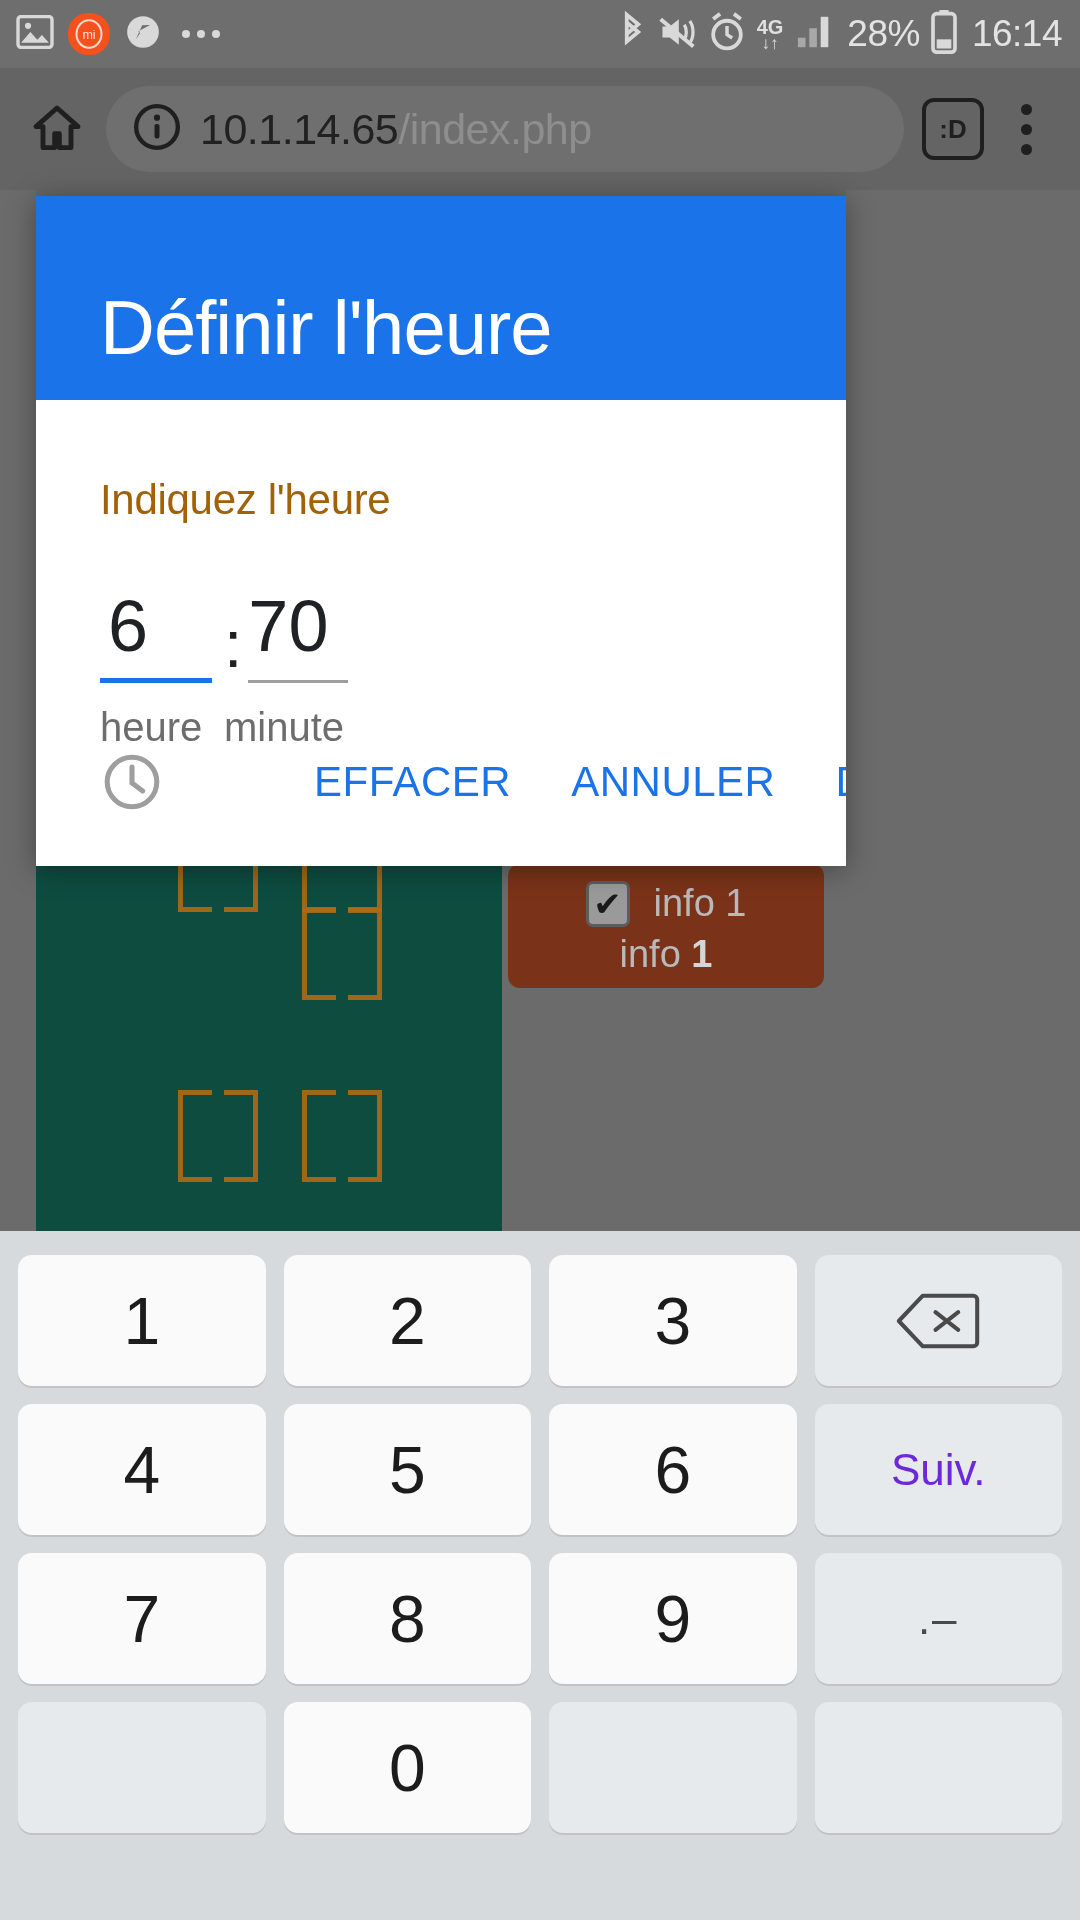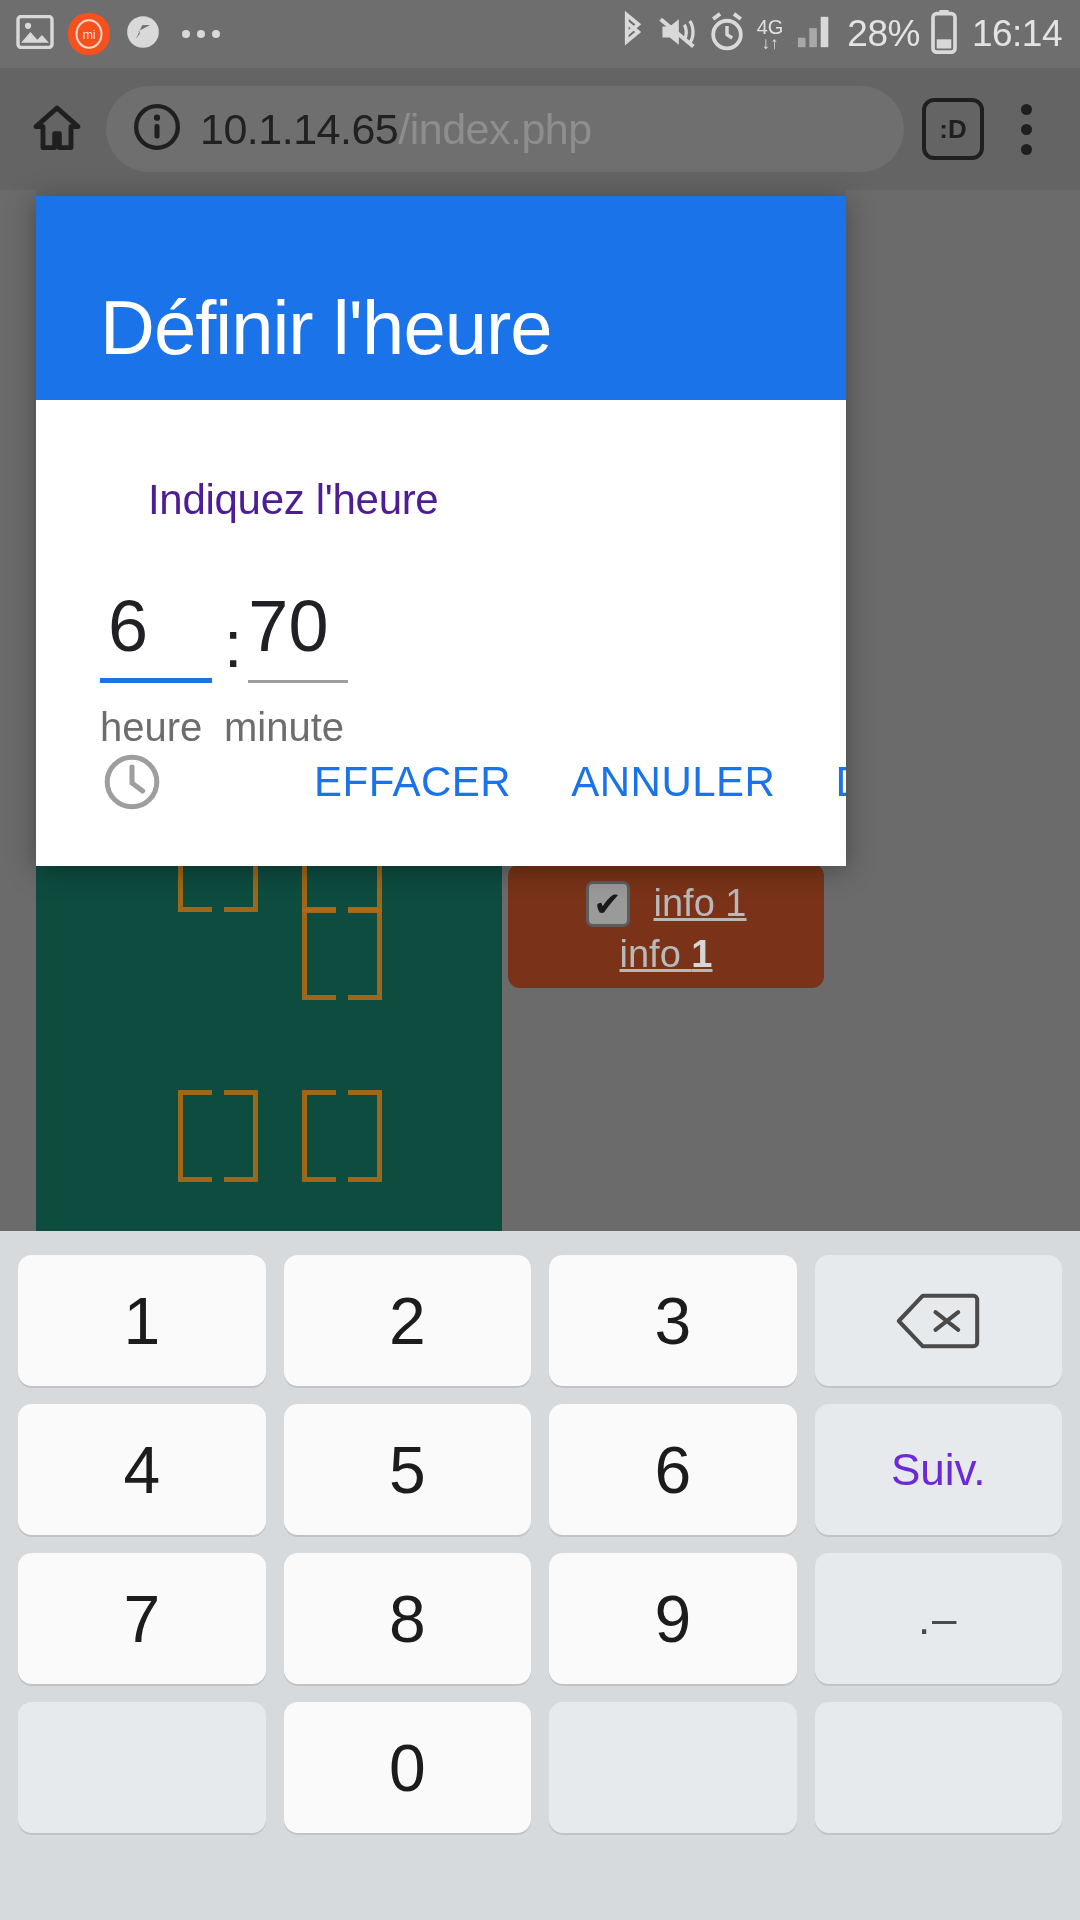--- a/index.html
+++ b/index.html
@@ -26,21 +26,21 @@
   .mi-badge {
     width:42px; height:42px; border-radius:20px;
     background:#f4511e; display:flex; align-items:center; justify-content:center;
   }
   .dots-3 { display:flex; gap:7px; align-items:center; margin-left:6px;}
   .dots-3 i { width:8px; height:8px; border-radius:50%; background:#d9d9d9; display:block;}
   .sb-text { font-size:37px; color:#e3e3e3; letter-spacing:-0.5px; }
   #battery-pct { font-size:37px; }
   #clock { font-size:37px; margin-left:4px; }
   .net-4g { display:flex; flex-direction:column; align-items:center; line-height:1; }
-  .net-4g .g { font-size:20px; font-weight:normal; color:#e0e0e0; }
+  .net-4g .g { font-size:20px; font-weight:bold; color:#e0e0e0; }
   .net-4g .ar { font-size:17px; color:#e0e0e0; margin-top:-2px;}
 
   
   #browser-bar {
     position:absolute; top:68px; left:0; width:1080px; height:122px;
     background:#646464;
     display:flex; align-items:center;
     padding:0 26px;
   }
   #home-button { width:62px; height:62px; flex:none; display:flex; align-items:center; justify-content:center;}
@@ -79,37 +79,37 @@
     display:flex; flex-direction:column; align-items:center; justify-content:center;
     gap:6px; padding-top:4px;
   }
   #bg-brown-row1 { display:flex; align-items:center; gap:24px; }
   #bg-checkbox {
     width:44px; height:46px; border-radius:7px; background:#9a9a9a;
     border:3px solid #5d5d5d;
     display:flex; align-items:center; justify-content:center;
     font-size:34px; color:#1a1a1a; line-height:1;
   }
-  .bg-info-text { font-size:38px; color:#b9b9b9;text-decoration:underline; }
+  .bg-info-text { font-size:38px; color:#b9b9b9; }
   .bg-info-text b { color:#d6d6d6; }
 
   
   #time-dialog {
     position:absolute; left:36px; top:196px; width:810px; height:670px;
     background:#ffffff; overflow:hidden;
     box-shadow:0 4px 26px rgba(0,0,0,.35);
   }
   #dialog-header {
     height:204px; background:#1a73e8;
     display:flex; align-items:flex-end;
     padding:0 0 34px 64px;
   }
   #dialog-title { font-size:76px; color:#fff; letter-spacing:-1px; line-height:1; }
   #dialog-body { padding:0 64px; }
-  #dialog-subtitle { font-size:42px; color:#4c1d95; margin-top:76px; letter-spacing:-0.3px;margin-left:48px;}
+  #dialog-subtitle { font-size:42px; color:#a16207; margin-top:76px; letter-spacing:-0.3px;}
 
   #time-fields { display:flex; align-items:flex-end; margin-top:54px; }
   .time-field { display:flex; flex-direction:column; }
   .time-field .val {
     font-size:72px; color:#202124; line-height:1;
     height:84px; display:flex; align-items:flex-end;
   }
   .time-field .rule { height:5px; margin-top:16px; }
   #hour-field { width:112px; }
   #hour-field .val { justify-content:flex-start; padding-left:8px; }

